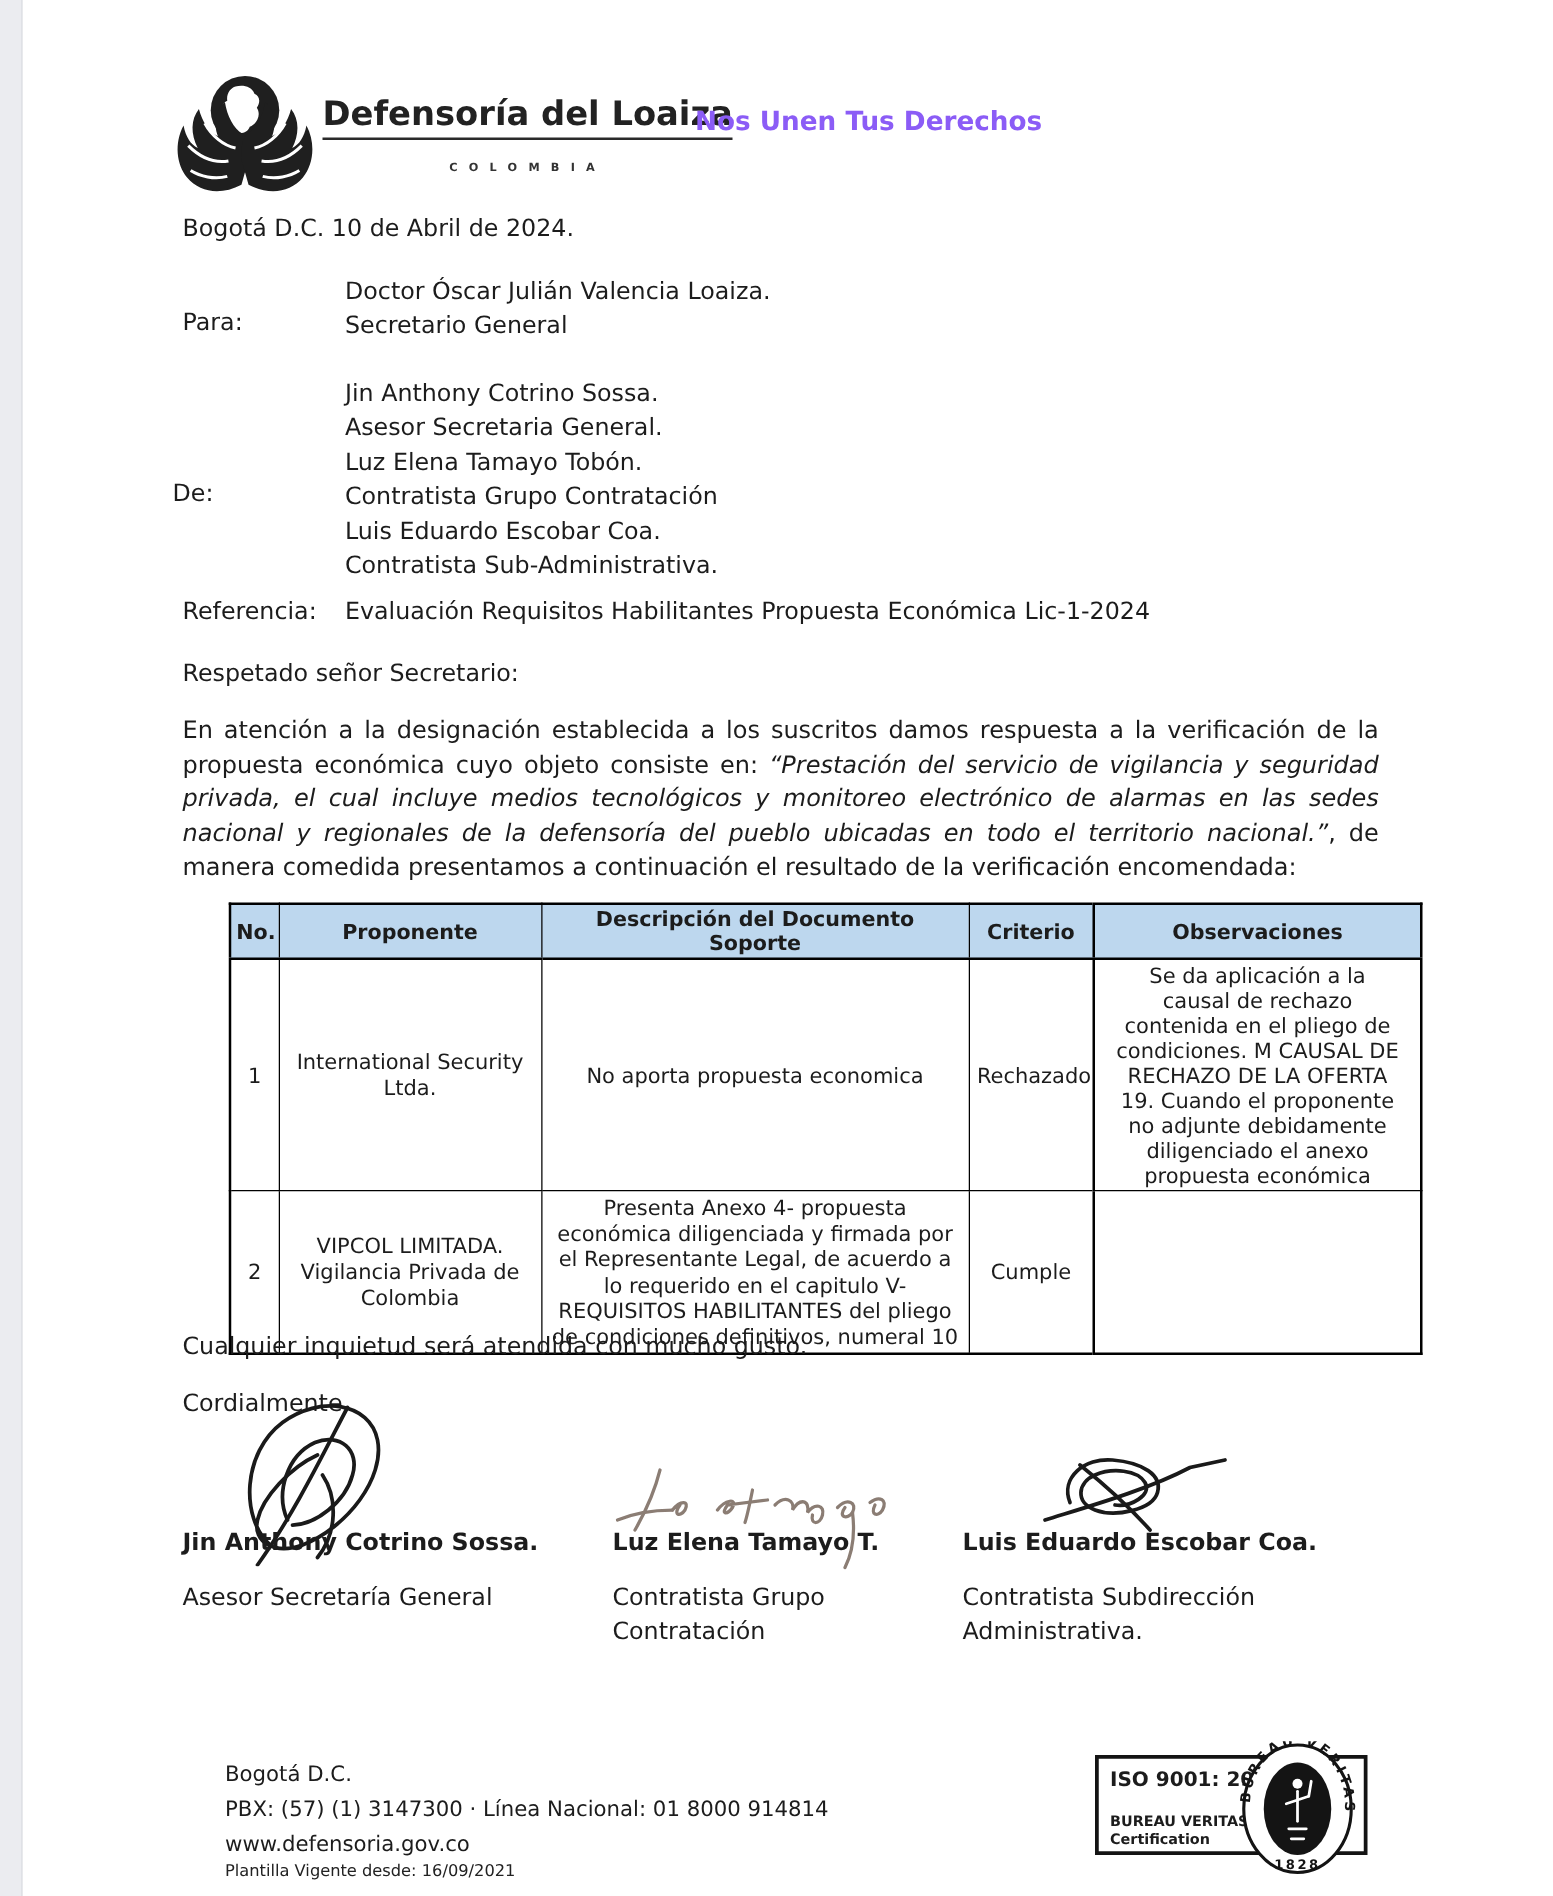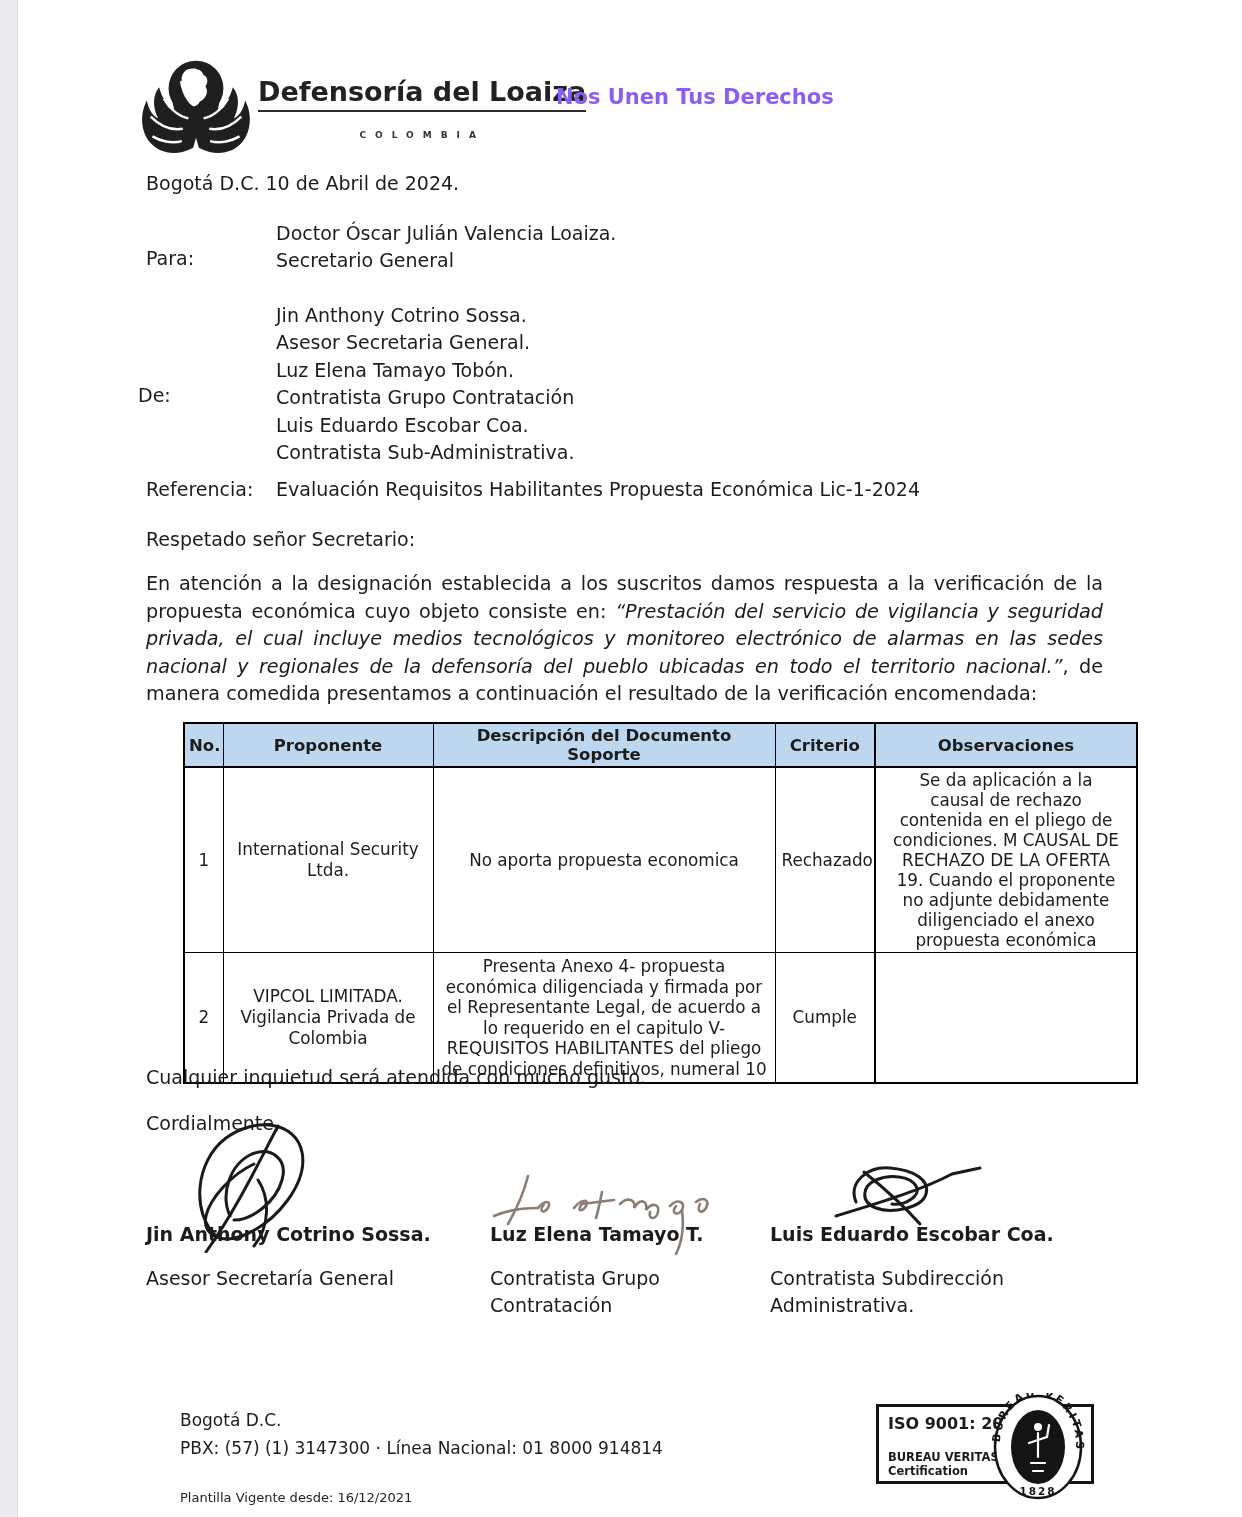--- a/index.html
+++ b/index.html
@@ -192,22 +192,23 @@
     <div class="sig-title">Contratista Grupo Contratación</div>
   </div>
   <div class="sig-col sig3">
     <div class="sig-name">Luis Eduardo Escobar Coa.</div>
     <div class="sig-title">Contratista Subdirección Administrativa.</div>
   </div>
 
   <div class="footer-lines">
     <div>Bogotá D.C.</div>
     <div>PBX: (57) (1) 3147300 · Línea Nacional: 01 8000 914814</div>
-  </div>
-  <div class="footer-note">Plantilla Vigente desde: 16/12/2021</div>
+    <div>www.defensoria.gov.co</div>
+  </div>
+  <div class="footer-note">Plantilla Vigente desde: 16/09/2021</div>
 
   <div class="badge">
     <div class="badge-iso">ISO 9001: 2015</div>
     <div class="badge-org">
       <div>BUREAU VERITAS</div>
       <div>Certification</div>
     </div>
     <svg class="badge-seal" viewBox="0 0 94 108">
       <ellipse cx="47" cy="54" rx="43" ry="51" fill="#ffffff" stroke="#141414" stroke-width="2.5"></ellipse>
       <ellipse cx="47" cy="54" rx="27" ry="37" fill="#141414"></ellipse>

